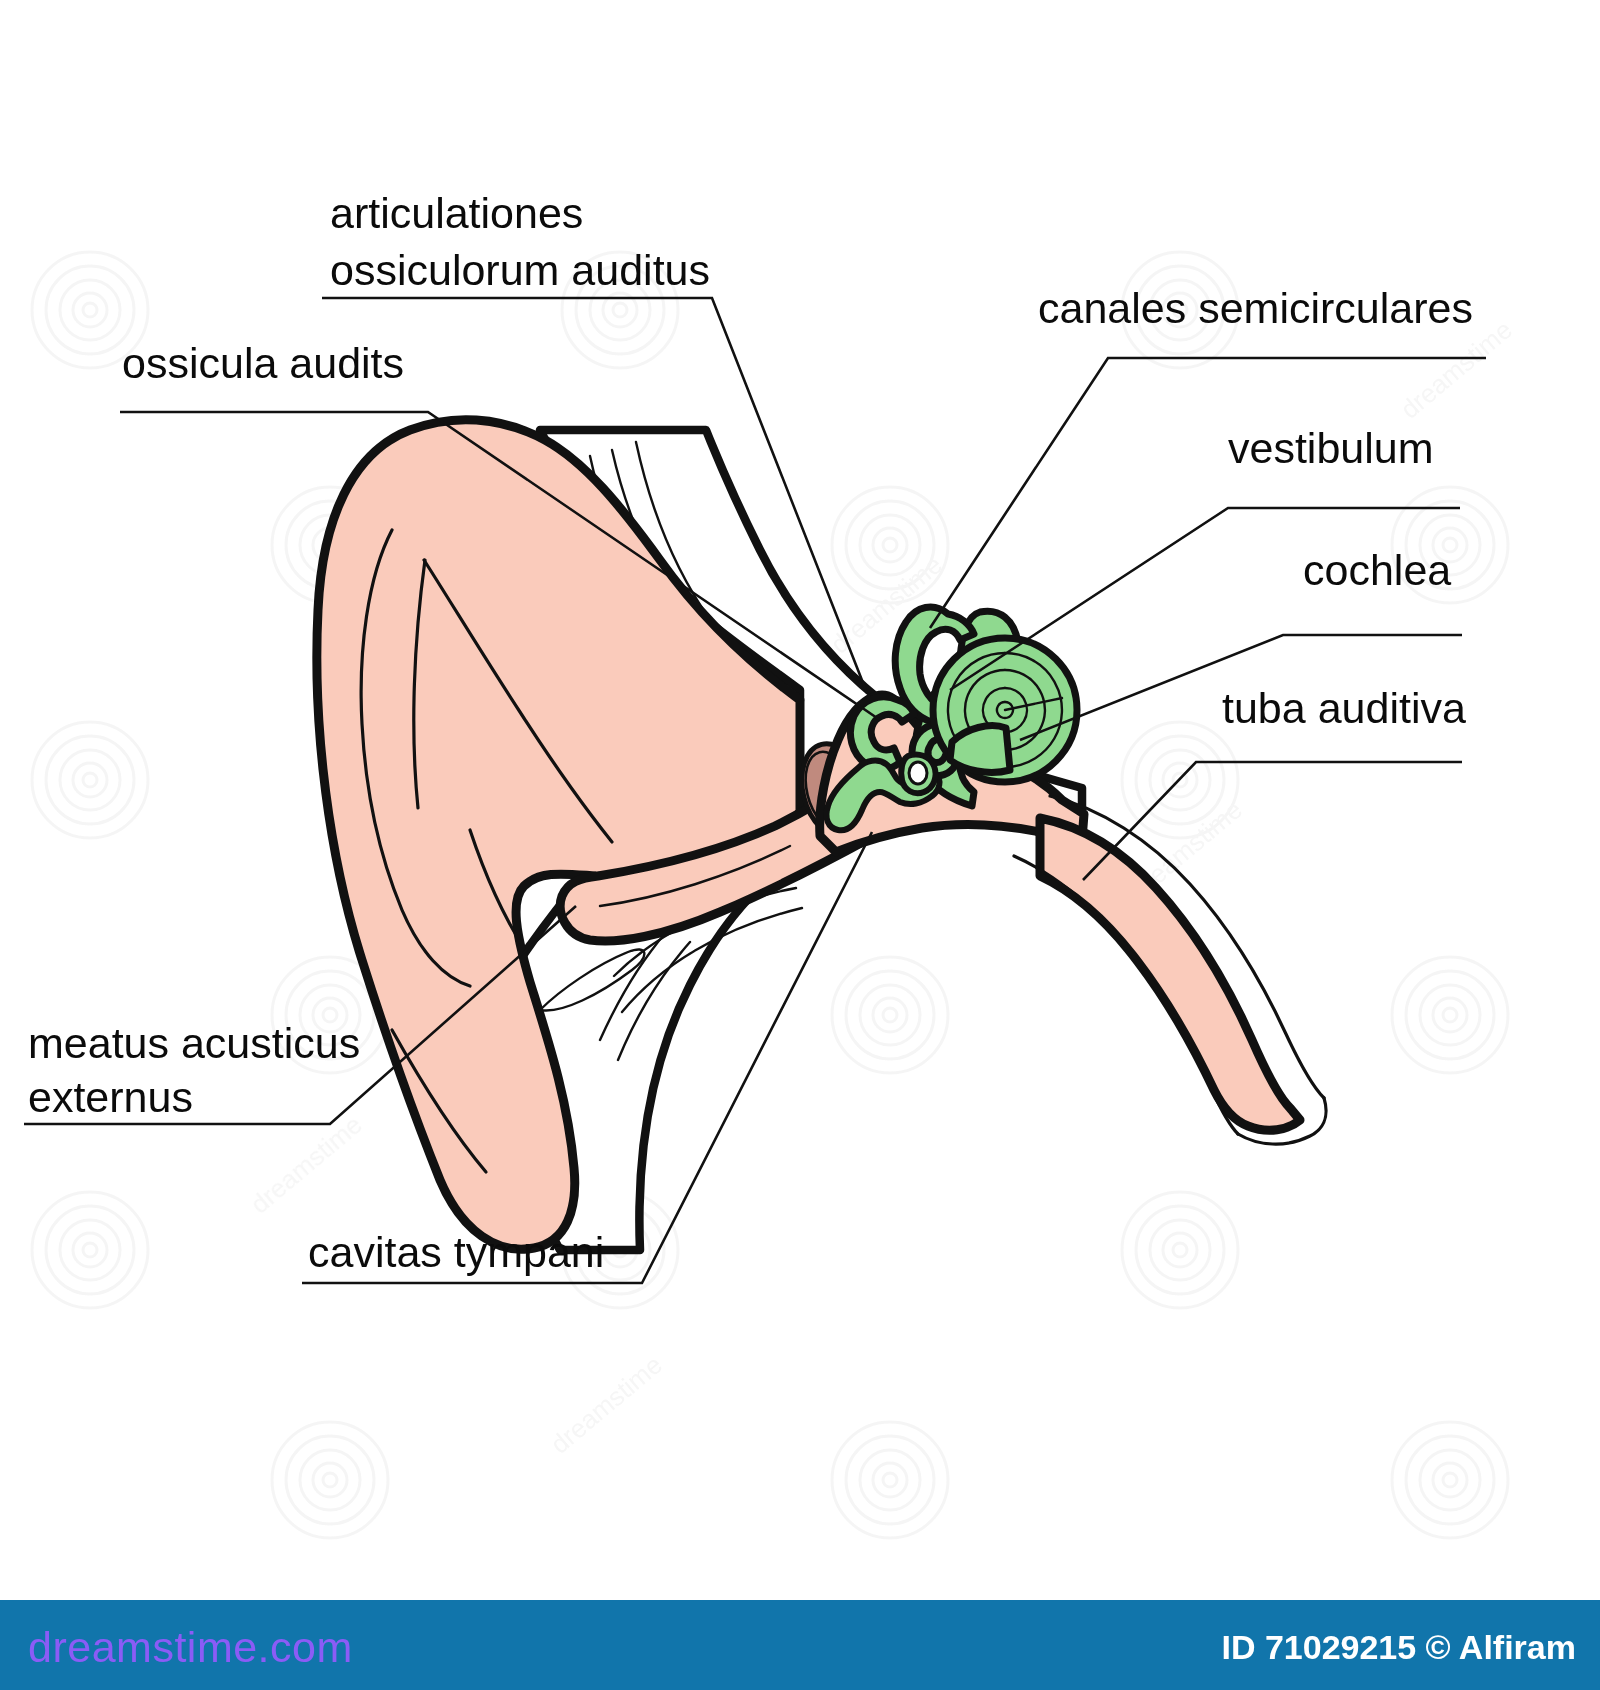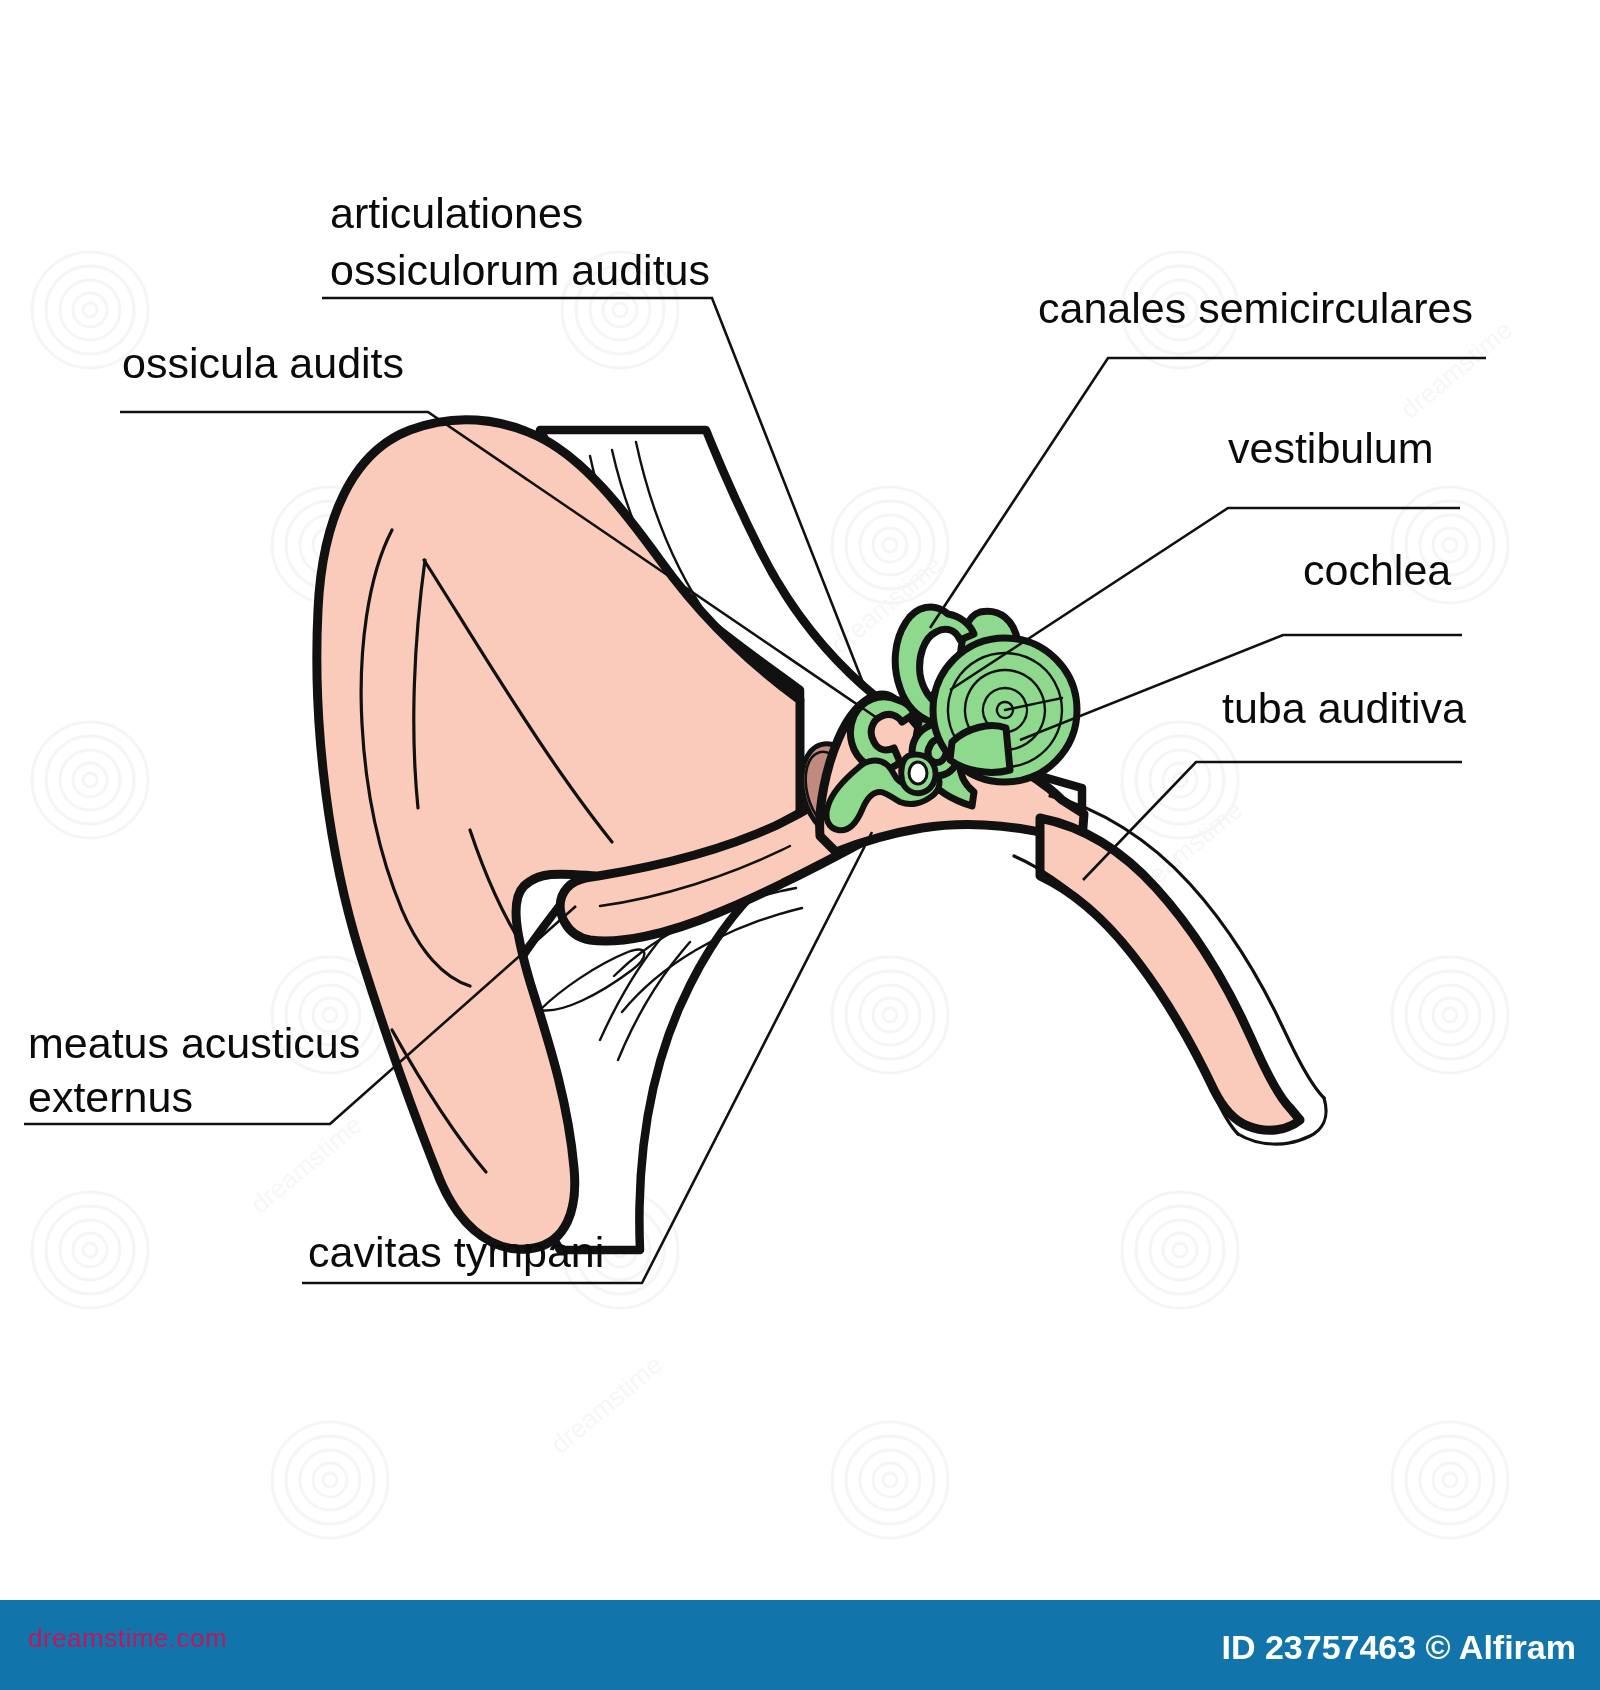--- a/index.html
+++ b/index.html
@@ -63,23 +63,23 @@
     left: 0;
     top: 1600px;
     width: 1600px;
     height: 90px;
     background: #1175ab;
   }
   #brand {
     position: absolute;
     left: 28px;
     top: 1623px;
-    color: #be185d;
-    font-family: "Liberation Sans", sans-serif;
-    font-size: 26px;
+    color: #8b5cf6;
+    font-family: "Liberation Sans", sans-serif;
+    font-size: 43px;
     letter-spacing: 0.5px;
     white-space: nowrap;
   }
   #credit {
     position: absolute;
     right: 24px;
     top: 1628px;
     color: #ffffff;
     font-family: "Liberation Sans", sans-serif;
     font-size: 34px;
@@ -375,15 +375,15 @@
       <text class="label-text" x="308" y="1267">cavitas tympani</text>
 
     </g>
 
   </svg>
 
   <div id="footer-bar"></div>
 
   <div id="brand"><span>dreamstime.com</span></div>
 
-  <div id="credit">ID 23757463 © Alfiram</div>
+  <div id="credit">ID 71029215 © Alfiram</div>
 
 </div>
 
 </body></html>

